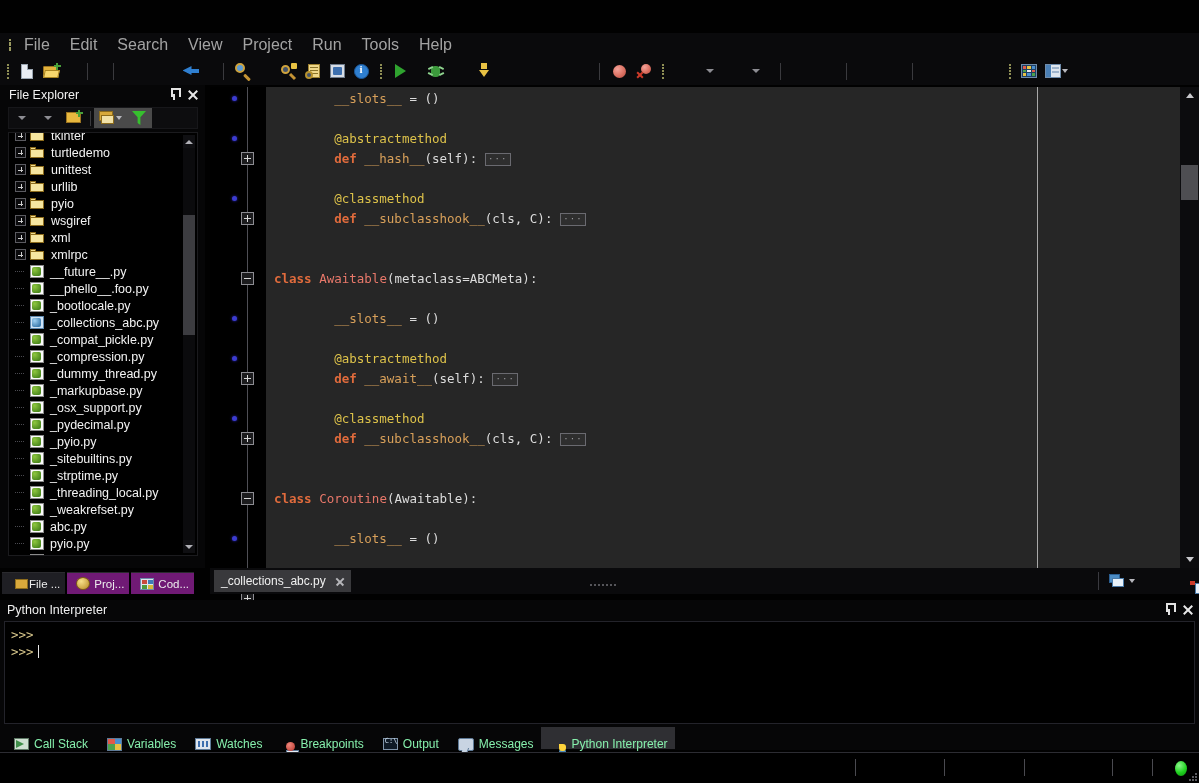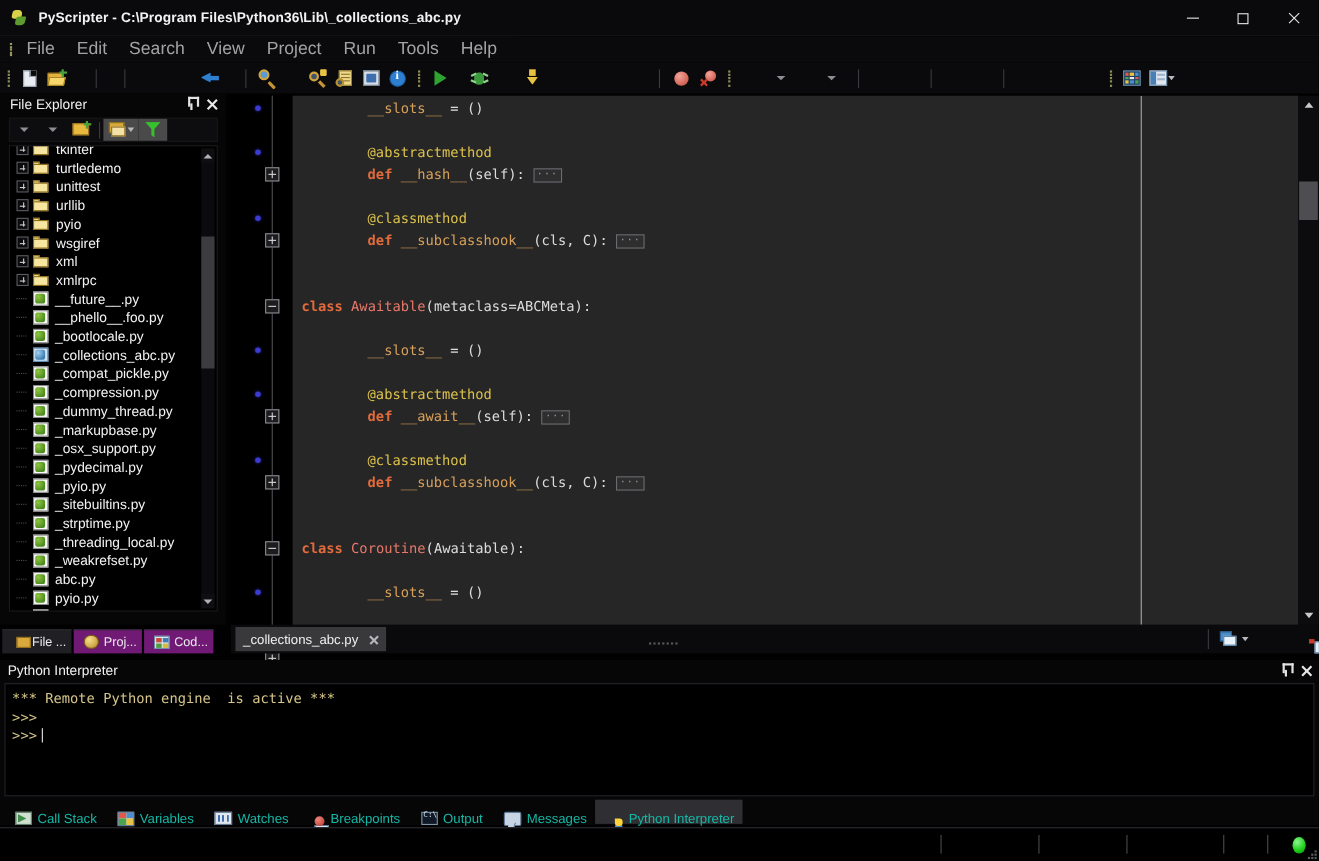--- a/index.html
+++ b/index.html
@@ -206,21 +206,21 @@
   .interp { position:absolute; left:0; top:600px; width:1199px; height:150px; background:#060607; }
   .interp-hdr { position:absolute; left:0; top:0; width:1199px; height:20px; display:flex; align-items:center; }
   .interp-title { color:#f0f0f0; font-size:12.5px; margin-left:7px; }
   .interp-hdr-btns { position:absolute; right:6px; top:3px; display:flex; gap:7px; align-items:center; }
   .interp-body { position:absolute; left:4px; top:21px; width:1191px; height:103px; background:#000; border:1px solid #23232a; padding:4px 6px; overflow:hidden; }
   .interp-line { font-family:"DejaVu Sans Mono", monospace; font-size:12.5px; line-height:17px; color:#d6c58a; white-space:pre; }
   .caret { display:inline-block; width:1px; height:13px; background:#e8e8e8; vertical-align:-2px; margin-left:4px; }
   .bot-tabs { position:absolute; left:2px; top:126px; height:24px; display:flex; align-items:center; }
   .bot-tab { height:22px; display:flex; align-items:center; padding:0 7px; }
   .bot-tab.active { background:#2f2f33; }
-  .bot-tab span { color:#14b8a6; font-size:12px; margin-left:5px;margin-top:12px; }
+  .bot-tab span { color:#86efac; font-size:12px; margin-left:5px;margin-top:12px; }
   .ic-callstack { width:15px; height:12px; background:#cfe0d2; border:1px solid #5f7a66; position:relative; flex:none; }
   .ic-callstack::after { content:''; position:absolute; left:1px; top:1px; width:8px; height:8px; background:#3f8f4a; clip-path:polygon(0 0,100% 50%,0 100%); }
   .ic-variables { width:15px; height:13px; background:#e8eef5; border:1px solid #5e7a97; display:grid; grid-template-columns:1fr 1fr; grid-template-rows:1fr 1fr; flex:none; }
   .ic-variables i { display:block; }
   .ic-watches { width:16px; height:12px; background:#dfe6ee; border:1px solid #5e7a97; position:relative; flex:none; }
   .ic-watches::after { content:''; position:absolute; left:2px; top:2px; right:2px; bottom:2px;
     background:repeating-linear-gradient(90deg,#3d6fae 0 2px,#dfe6ee 2px 4px); }
   .ic-breakp { width:14px; height:13px; position:relative; flex:none; }
   .ic-breakp .pg { position:absolute; left:0; top:0; width:13px; height:12px; background:#e8eef5; border:1px solid #5e7a97; }
   .ic-breakp .dt { position:absolute; right:0; bottom:0; width:9px; height:9px; border-radius:50%; background:radial-gradient(circle at 35% 32%, #f0857a, #b4342a); }
@@ -238,38 +238,20 @@
   .sb-led { position:absolute; right:12px; top:8px; width:12px; height:15px; border-radius:50%;
     background:radial-gradient(circle at 35% 30%, #8cf78c 0%, #1fd11f 55%, #0d8f0d 100%); }
   .sb-grip { position:absolute; right:2px; bottom:2px; width:10px; height:10px; }
   .sb-grip i { position:absolute; width:2px; height:2px; background:#5a5a60; }
 </style>
 </head>
 <body>
 
 <div id="app">
 
-  <div class="titlebar">
-    <div class="title-icon">
-        <div class="s1"></div>
-        <div class="s2"></div>
-      </div>
-    <div class="title-text">PyScripter - C:\Program Files\Python36\Lib\_collections_abc.py</div>
-    <div class="win-btns">
-      <div class="win-btn">
-          <div class="wb-min"></div>
-        </div>
-      <div class="win-btn">
-          <div class="wb-max"></div>
-        </div>
-      <div class="win-btn close">
-          <div class="wb-close"></div>
-        </div>
-    </div>
-  </div>
 
   <div class="menubar-fill"></div>
   <div class="menubar">
     <div class="menu-grip">
         <i></i>
         <i></i>
         <i></i>
         <i></i>
         <i></i>
       </div>
@@ -758,21 +740,20 @@
 
   <div class="interp">
     <div class="interp-hdr">
       <div class="interp-title">Python Interpreter</div>
       <div class="interp-hdr-btns">
         <div class="fe-pin"></div>
         <div class="fe-x"></div>
       </div>
     </div>
     <div class="interp-body">
-      <div class="interp-line">*** Remote Python engine  is active ***</div>
       <div class="interp-line">&gt;&gt;&gt;</div>
       <div class="interp-line"><span>&gt;&gt;&gt;</span><span class="caret"></span></div>
     </div>
     <div class="bot-tabs">
       <div class="bot-tab">
           <span class="ic-callstack"></span>
           <span>Call Stack</span>
         </div>
       <div class="bot-tab">
           <span class="ic-variables">

